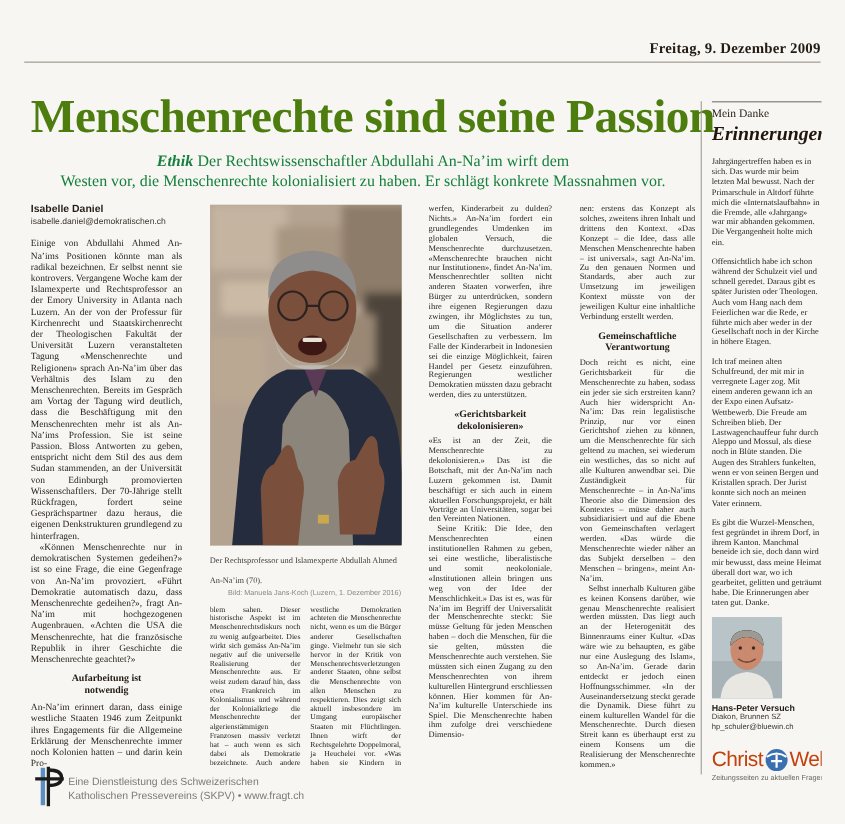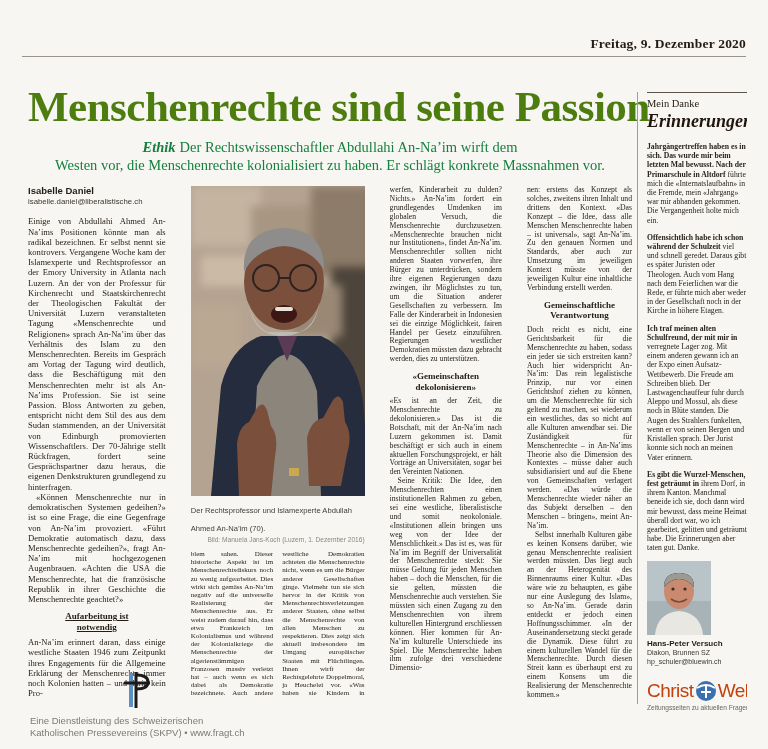--- a/index.html
+++ b/index.html
@@ -40,74 +40,74 @@
   .col-4{ width:116px; font-size:7.7px; line-height:8.9px; }
 
   .byline-name{ font-family:"Liberation Sans", sans-serif; font-weight:bold; font-size:9.5px; }
   .byline-mail{ font-family:"Liberation Sans", sans-serif; font-size:7.8px; color:#3c362f; margin-top:1px; }
   .byline-block{ margin-bottom:9px; text-align:left; }
 
   .subhead{
     font-weight:bold; text-align:center; font-size:9px; line-height:10.5px;
     margin:7px auto 5px auto;
   }
-  .subhead.narrow{ max-width:86px;text-decoration:underline; }
+  .subhead.narrow{ max-width:86px; }
   .subhead.narrow2{ max-width:104px; }
 
   
   figure.main-photo{ width:192px; height:310px; overflow:hidden; background:#b3a291; }
   figure.main-photo svg{ display:block; }
   .caption-block{ margin:3px 0 7px 0; text-align:left; }
-  .caption{ font-family:Liberation Sans, sans-serif; font-size:7.6px; color:#44403b; line-height:9px;text-align:right; }
+  .caption{ font-family:Liberation Serif, serif; font-size:7.6px; color:#44403b; line-height:9px;text-align:right; }
   .credit{ display:block; font-family:"Liberation Sans", sans-serif; font-size:6.6px; color:#8d8880; text-align:right; margin-top:1px; }
   .under-photo{
     column-count:2; column-gap:9px;
     font-size:7px; line-height:8.2px; height:152px; overflow:hidden; text-align:justify;
   }
 
   
   .v-rule{ position:absolute; left:637px; top:92px; height:612px; width:1px; background:#a39c93; }
   .sidebar{ position:absolute; left:647px; top:92px; width:100px; height:650px; overflow:hidden; }
   .sidebar-rule{ width:100%; height:1px; background:#5d564e; margin-bottom:5px; }
   .sidebar-label{ font-size:10.5px; color:#2a2118; }
   .sidebar-title{ font-size:18px; font-weight:bold; font-style:italic; margin:2px 0 10px 0; color:#21150e; }
   .sidebar p{ font-size:7.7px; line-height:9.2px; text-align:left; margin-bottom:8px; color:#2a231c; }
-  .sidebar p .lead{ font-weight:bold; }
+  .sidebar p .lead{ font-weight:normal; }
   .portrait{ width:64px; height:74px; background:#cfd6da; margin:4px 0 4px 0; overflow:hidden; }
   .contrib-name{ font-family:"Liberation Sans", sans-serif; font-weight:bold; font-size:8px; }
   .contrib-role,.contrib-mail{ font-family:"Liberation Sans", sans-serif; font-size:7px; color:#3c362f; line-height:9px; }
 
   .cw-logo{ margin-top:14px; display:flex; align-items:center; }
   .cw-word{ font-family:"Liberation Sans", sans-serif; font-size:19px; color:#c2410c; letter-spacing:-.5px; }
   .cw-globe{ width:22px; height:22px; margin:0 1px; flex:0 0 auto; }
   .cw-tagline{ font-family:"Liberation Sans", sans-serif; font-size:6.6px; color:#6b665f; margin-top:2px; white-space:nowrap; }
 
   
-  .footer{ position:absolute; left:30px; bottom:10px; display:flex; align-items:center; gap:2px;flex-direction:column; }
+  .footer{ position:absolute; left:30px; bottom:10px; display:flex; align-items:center; gap:2px; }
   .skpv-text{ font-family:"Liberation Sans", sans-serif; font-size:9.5px; color:#7e7a74; line-height:12px; }
 </style>
 </head>
 <body>
 
 <div class="page">
 
-  <div class="date-row">Freitag, 9. Dezember 2020</div>
+  <div class="date-row">Freitag, 9. Dezember 2009</div>
   <div class="top-rule"></div>
 
   <div class="headline-wrap">
     <h1 class="headline">Menschenrechte sind seine Passion</h1>
     <p class="standfirst"><span class="kicker">Ethik</span><span>Der Rechtswissenschaftler Abdullahi An-Na’im wirft dem</span><br><span>Westen vor, die Menschenrechte kolonialisiert zu haben. Er schlägt konkrete Massnahmen vor.</span></p>
   </div>
 
   <div class="article-row">
 
     <div class="col col-1">
       <div class="byline-block">
         <div class="byline-name">Isabelle Daniel</div>
-        <div class="byline-mail">isabelle.daniel@liberalistische.ch</div>
+        <div class="byline-mail">isabelle.daniel@demokratischen.ch</div>
       </div>
       <p>Einige von Abdullahi Ahmed An-Na’ims Positionen könnte man als radikal bezeichnen. Er selbst nennt sie kontrovers. Vergangene Woche kam der Islamexperte und Rechtsprofessor an der Emory University in Atlanta nach Luzern. An der von der Professur für Kirchenrecht und Staatskirchenrecht der Theologischen Fakultät der Universität Luzern veranstalteten Tagung «Menschenrechte und Religionen» sprach An-Na’im über das Verhältnis des Islam zu den Menschenrechten. Bereits im Gespräch am Vortag der Tagung wird deutlich, dass die Beschäftigung mit den Menschenrechten mehr ist als An-Na’ims Profession. Sie ist seine Passion. Bloss Antworten zu geben, entspricht nicht dem Stil des aus dem Sudan stammenden, an der Universität von Edinburgh promovierten Wissenschaftlers. Der 70-Jährige stellt Rückfragen, fordert seine Gesprächspartner dazu heraus, die eigenen Denkstrukturen grundlegend zu hinterfragen.</p>
       <p>«Können Menschenrechte nur in demokratischen Systemen gedeihen?» ist so eine Frage, die eine Gegenfrage von An-Na’im provoziert. «Führt Demokratie automatisch dazu, dass Menschenrechte gedeihen?», fragt An-Na’im mit hochgezogenen Augenbrauen. «Achten die USA die Menschenrechte, hat die französische Republik in ihrer Geschichte die Menschenrechte geachtet?»</p>
       <div class="subhead narrow">Aufarbeitung ist notwendig</div>
       <p>An-Na’im erinnert daran, dass einige westliche Staaten 1946 zum Zeitpunkt ihres Engagements für die Allgemeine Erklärung der Menschenrechte immer noch Kolonien hatten – und darin kein Pro-</p>
     </div>
 
     <div class="col col-2">
       <figure class="main-photo">
         <svg width="192" height="310" viewBox="0 0 192 310" xmlns="http://www.w3.org/2000/svg">
@@ -151,44 +151,44 @@
       </figure>
       <div class="caption-block">
         <span class="caption">Der Rechtsprofessor und Islamexperte Abdullah Ahmed An-Na’im (70).</span>
         <span class="credit">Bild: Manuela Jans-Koch (Luzern, 1. Dezember 2016)</span>
       </div>
       <div class="under-photo">blem sahen. Dieser historische Aspekt ist im Menschenrechtsdiskurs noch zu wenig aufgearbeitet. Dies wirkt sich gemäss An-Na’im negativ auf die universelle Realisierung der Menschenrechte aus. Er weist zudem darauf hin, dass etwa Frankreich im Kolonialismus und während der Kolonialkriege die Menschenrechte der algerienstämmigen Franzosen massiv verletzt hat – auch wenn es sich dabei als Demokratie bezeichnete. Auch andere westliche Demokratien achteten die Menschenrechte nicht, wenn es um die Bürger anderer Gesellschaften ginge. Vielmehr tun sie sich hervor in der Kritik von Menschenrechtsverletzungen anderer Staaten, ohne selbst die Menschenrechte von allen Menschen zu respektieren. Dies zeigt sich aktuell insbesondere im Umgang europäischer Staaten mit Flüchtlingen. Ihnen wirft der Rechtsgelehrte Doppelmoral, ja Heuchelei vor. «Was haben sie Kindern in Indonesien anzubieten, wenn sie der indonesischen Regierung vor-</div>
     </div>
 
     <div class="col col-3">
       <p>werfen, Kinderarbeit zu dulden? Nichts.» An-Na’im fordert ein grundlegendes Umdenken im globalen Versuch, die Menschenrechte durchzusetzen. «Menschenrechte brauchen nicht nur Institutionen», findet An-Na’im. Menschenrechtler sollten nicht anderen Staaten vorwerfen, ihre Bürger zu unterdrücken, sondern ihre eigenen Regierungen dazu zwingen, ihr Möglichstes zu tun, um die Situation anderer Gesellschaften zu verbessern. Im Falle der Kinderarbeit in Indonesien sei die einzige Möglichkeit, fairen Handel per Gesetz einzuführen. Regierungen westlicher Demokratien müssten dazu gebracht werden, dies zu unterstützen.</p>
-      <div class="subhead narrow2">«Gemeinschaften dekolonisieren»</div>
+      <div class="subhead narrow2">«Gerichtsbarkeit dekolonisieren»</div>
       <p>«Es ist an der Zeit, die Menschenrechte zu dekolonisieren.» Das ist die Botschaft, mit der An-Na’im nach Luzern gekommen ist. Damit beschäftigt er sich auch in einem aktuellen Forschungsprojekt, er hält Vorträge an Universitäten, sogar bei den Vereinten Nationen.</p>
       <p>Seine Kritik: Die Idee, den Menschenrechten einen institutionellen Rahmen zu geben, sei eine westliche, liberalistische und somit neokoloniale. «Institutionen allein bringen uns weg von der Idee der Menschlichkeit.» Das ist es, was für Na’im im Begriff der Universalität der Menschenrechte steckt: Sie müsse Geltung für jeden Menschen haben – doch die Menschen, für die sie gelten, müssten die Menschenrechte auch verstehen. Sie müssten sich einen Zugang zu den Menschenrechten von ihrem kulturellen Hintergrund erschliessen können. Hier kommen für An-Na’im kulturelle Unterschiede ins Spiel. Die Menschenrechte haben ihm zufolge drei verschiedene Dimensio-</p>
     </div>
 
     <div class="col col-4">
       <p>nen: erstens das Konzept als solches, zweitens ihren Inhalt und drittens den Kontext. «Das Konzept – die Idee, dass alle Menschen Menschenrechte haben – ist universal», sagt An-Na’im. Zu den genauen Normen und Standards, aber auch zur Umsetzung im jeweiligen Kontext müsste von der jeweiligen Kultur eine inhaltliche Verbindung erstellt werden.</p>
       <div class="subhead narrow2">Gemeinschaftliche Verantwortung</div>
       <p>Doch reicht es nicht, eine Gerichtsbarkeit für die Menschenrechte zu haben, sodass ein jeder sie sich erstreiten kann? Auch hier widerspricht An-Na’im: Das rein legalistische Prinzip, nur vor einen Gerichtshof ziehen zu können, um die Menschenrechte für sich geltend zu machen, sei wiederum ein westliches, das so nicht auf alle Kulturen anwendbar sei. Die Zuständigkeit für Menschenrechte – in An-Na’ims Theorie also die Dimension des Kontextes – müsse daher auch subsidiarisiert und auf die Ebene von Gemeinschaften verlagert werden. «Das würde die Menschenrechte wieder näher an das Subjekt derselben – den Menschen – bringen», meint An-Na’im.</p>
       <p>Selbst innerhalb Kulturen gäbe es keinen Konsens darüber, wie genau Menschenrechte realisiert werden müssten. Das liegt auch an der Heterogenität des Binnenraums einer Kultur. «Das wäre wie zu behaupten, es gäbe nur eine Auslegung des Islam», so An-Na’im. Gerade darin entdeckt er jedoch einen Hoffnungsschimmer. «In der Auseinandersetzung steckt gerade die Dynamik. Diese führt zu einem kulturellen Wandel für die Menschenrechte. Durch diesen Streit kann es überhaupt erst zu einem Konsens um die Realisierung der Menschenrechte kommen.»</p>
     </div>
 
   </div>
 
   <div class="v-rule"></div>
 
   <aside class="sidebar">
     <div class="sidebar-rule"></div>
     <div class="sidebar-label">Mein Danke</div>
     <h2 class="sidebar-title">Erinnerungen</h2>
-    <p><span class="lead">Jahrgängertreffen haben es in sich. Das wurde mir beim letzten Mal bewusst. Nach der Primarschule in Altdorf</span><span> führte mich die «Internatslaufbahn» in die Fremde, mein «Jahrgang» war mir abhanden gekommen. Die Vergangenheit holte mich ein.</span></p>
+    <p><span class="lead">Jahrgängertreffen haben es in sich. Das wurde mir beim letzten Mal bewusst. Nach der Primarschule in Altdorf</span><span> führte mich die «Internatslaufbahn» in die Fremde, alle «Jahrgang» war mir abhanden gekommen. Die Vergangenheit holte mich ein.</span></p>
     <p><span class="lead">Offensichtlich habe ich schon während der Schulzeit</span><span> viel und schnell geredet. Daraus gibt es später Juristen oder Theologen. Auch vom Hang nach dem Feierlichen war die Rede, er führte mich aber weder in der Gesellschaft noch in der Kirche in höhere Etagen.</span></p>
     <p><span class="lead">Ich traf meinen alten Schulfreund, der mit mir in</span><span> verregnete Lager zog. Mit einem anderen gewann ich an der Expo einen Aufsatz-Wettbewerb. Die Freude am Schreiben blieb. Der Lastwagenchauffeur fuhr durch Aleppo und Mossul, als diese noch in Blüte standen. Die Augen des Strahlers funkelten, wenn er von seinen Bergen und Kristallen sprach. Der Jurist konnte sich noch an meinen Vater erinnern.</span></p>
-    <p><span class="lead">Es gibt die Wurzel-Menschen, fest geträumt in</span><span> ihrem Dorf, in ihrem Kanton. Manchmal beneide ich sie, doch dann wird mir bewusst, dass meine Heimat überall dort war, wo ich gearbeitet, gelitten und geträumt habe. Die Erinnerungen aber taten gut. Danke.</span></p>
+    <p><span class="lead">Es gibt die Wurzel-Menschen, fest gegründet in</span><span> ihrem Dorf, in ihrem Kanton. Manchmal beneide ich sie, doch dann wird mir bewusst, dass meine Heimat überall dort war, wo ich gearbeitet, gelitten und geträumt habe. Die Erinnerungen aber taten gut. Danke.</span></p>
 
     <div class="portrait">
       <svg width="64" height="74" viewBox="0 0 64 74" xmlns="http://www.w3.org/2000/svg">
         <rect width="64" height="74" fill="#b9c4c9"></rect>
         <rect x="0" y="40" width="64" height="34" fill="#a8b3b8"></rect>
         <path d="M8 74 Q10 52 32 50 Q54 52 56 74 Z" fill="#e9e7e2"></path>
         <ellipse cx="32" cy="30" rx="15" ry="18" fill="#c98a6f"></ellipse>
         <path d="M17 26 Q17 12 32 12 Q47 12 47 26 Q40 18 32 18 Q24 18 17 26 Z" fill="#9d9document89"></path>
         <path d="M17 26 Q17 12 32 12 Q47 12 47 26 Q40 18 32 18 Q24 18 17 26 Z" fill="#9d9a93"></path>
         <path d="M24 38 Q32 44 40 38" fill="none" stroke="#7a4a36" stroke-width="1.6"></path>

